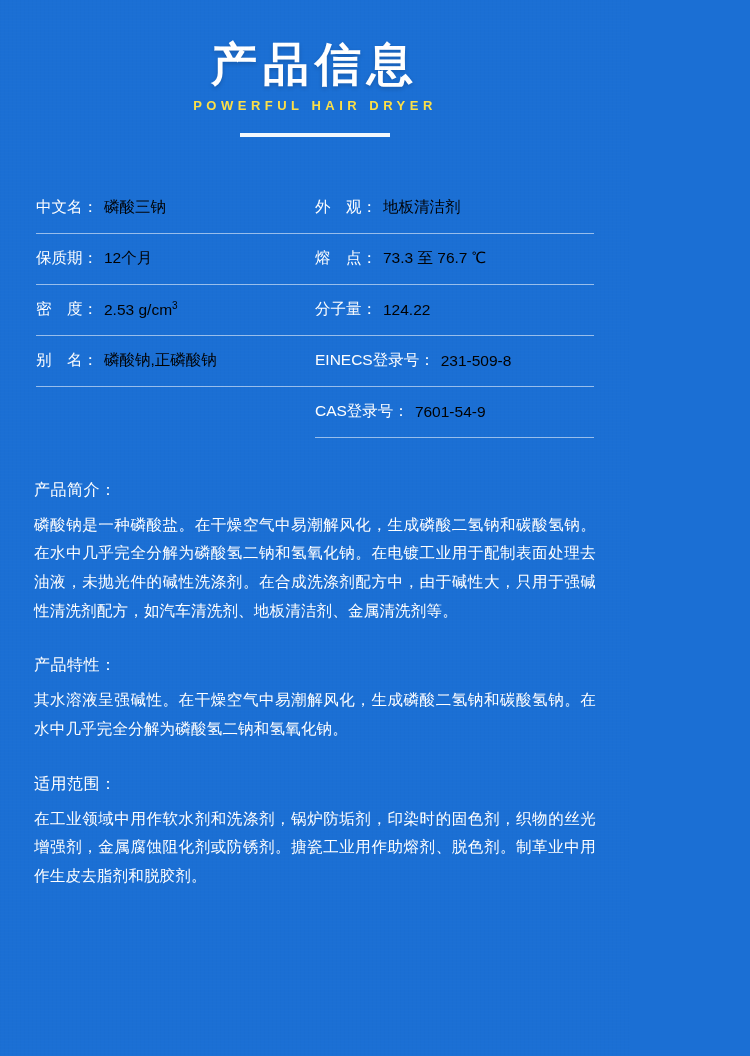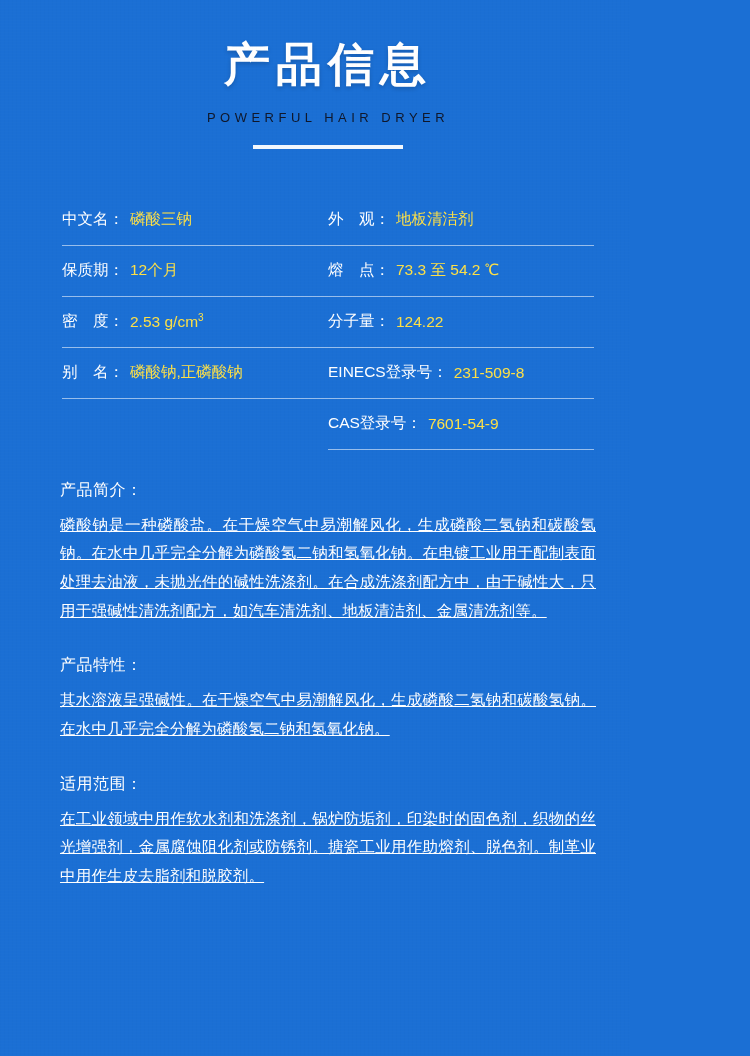--- a/index.html
+++ b/index.html
@@ -23,41 +23,40 @@
     opacity: 0.08;
     background-image:
       repeating-linear-gradient(0deg, rgba(255,255,255,0.10) 0px, rgba(255,255,255,0.10) 1px, transparent 1px, transparent 3px),
       repeating-linear-gradient(90deg, rgba(0,0,0,0.10) 0px, rgba(0,0,0,0.10) 1px, transparent 1px, transparent 4px);
   }
   .page {
     position: relative;
     width: 630px;
     height: 1056px;
     box-sizing: border-box;
-    padding-left: 26px;
   }
 
   
   .header {
     padding-top: 36px;
     text-align: center;
   }
   .header-title {
     font-size: 46px;
     font-weight: bold;
     letter-spacing: 6px;
     line-height: 1.25;
     text-shadow: 0 2px 4px rgba(0,0,0,0.18);
   }
   .header-sub {
-    margin-top: 16px;
+    margin-top: 4px;
     font-size: 13px;
     letter-spacing: 4.5px;
-    color: #0f172a;
-    font-weight: normal;
+    color: #fde047;
+    font-weight: bold;
   }
   .header-rule {
     margin: 20px auto 0 auto;
     width: 150px;
     height: 4px;
     background: #ffffff;
     opacity: 0.95;
   }
 
   
@@ -75,47 +74,46 @@
     display: flex;
     align-items: center;
     border-bottom: 1px solid rgba(255,255,255,0.55);
     font-size: 15.5px;
     white-space: nowrap;
   }
   .spec-label {
     color: #ffffff;
   }
   .spec-value {
-    color: #fde047;
+    color: #000000;
     margin-left: 6px;
   }
   .spec-value sup {
     font-size: 10px;
     vertical-align: super;
   }
 
   
   .sections {
-    margin-top: 30px;
+    margin-top: 42px;
     padding: 0 34px;
   }
   .section {
     margin-bottom: 30px;
   }
   .section-title {
     font-size: 16px;
     margin-bottom: 10px;
     letter-spacing: 0.5px;
   }
   .section-body {
     font-size: 15.5px;
     line-height: 1.85;
     text-align: justify;
     letter-spacing: 0.2px;
-    text-decoration: underline;
   }
 </style>
 </head>
 <body>
 
 <div class="page">
   <div class="noise"></div>
 
   <div class="header">
     <div class="header-title">产品信息</div>
@@ -143,21 +141,21 @@
       </div>
     </div>
 
     <div class="spec-col">
       <div class="spec-row">
         <span class="spec-label">外　观：</span>
         <span class="spec-value">地板清洁剂</span>
       </div>
       <div class="spec-row">
         <span class="spec-label">熔　点：</span>
-        <span class="spec-value">73.3 至 54.2 ℃</span>
+        <span class="spec-value">73.3 至 76.7 ℃</span>
       </div>
       <div class="spec-row">
         <span class="spec-label">分子量：</span>
         <span class="spec-value">124.22</span>
       </div>
       <div class="spec-row">
         <span class="spec-label">EINECS登录号：</span>
         <span class="spec-value">231-509-8</span>
       </div>
       <div class="spec-row">

